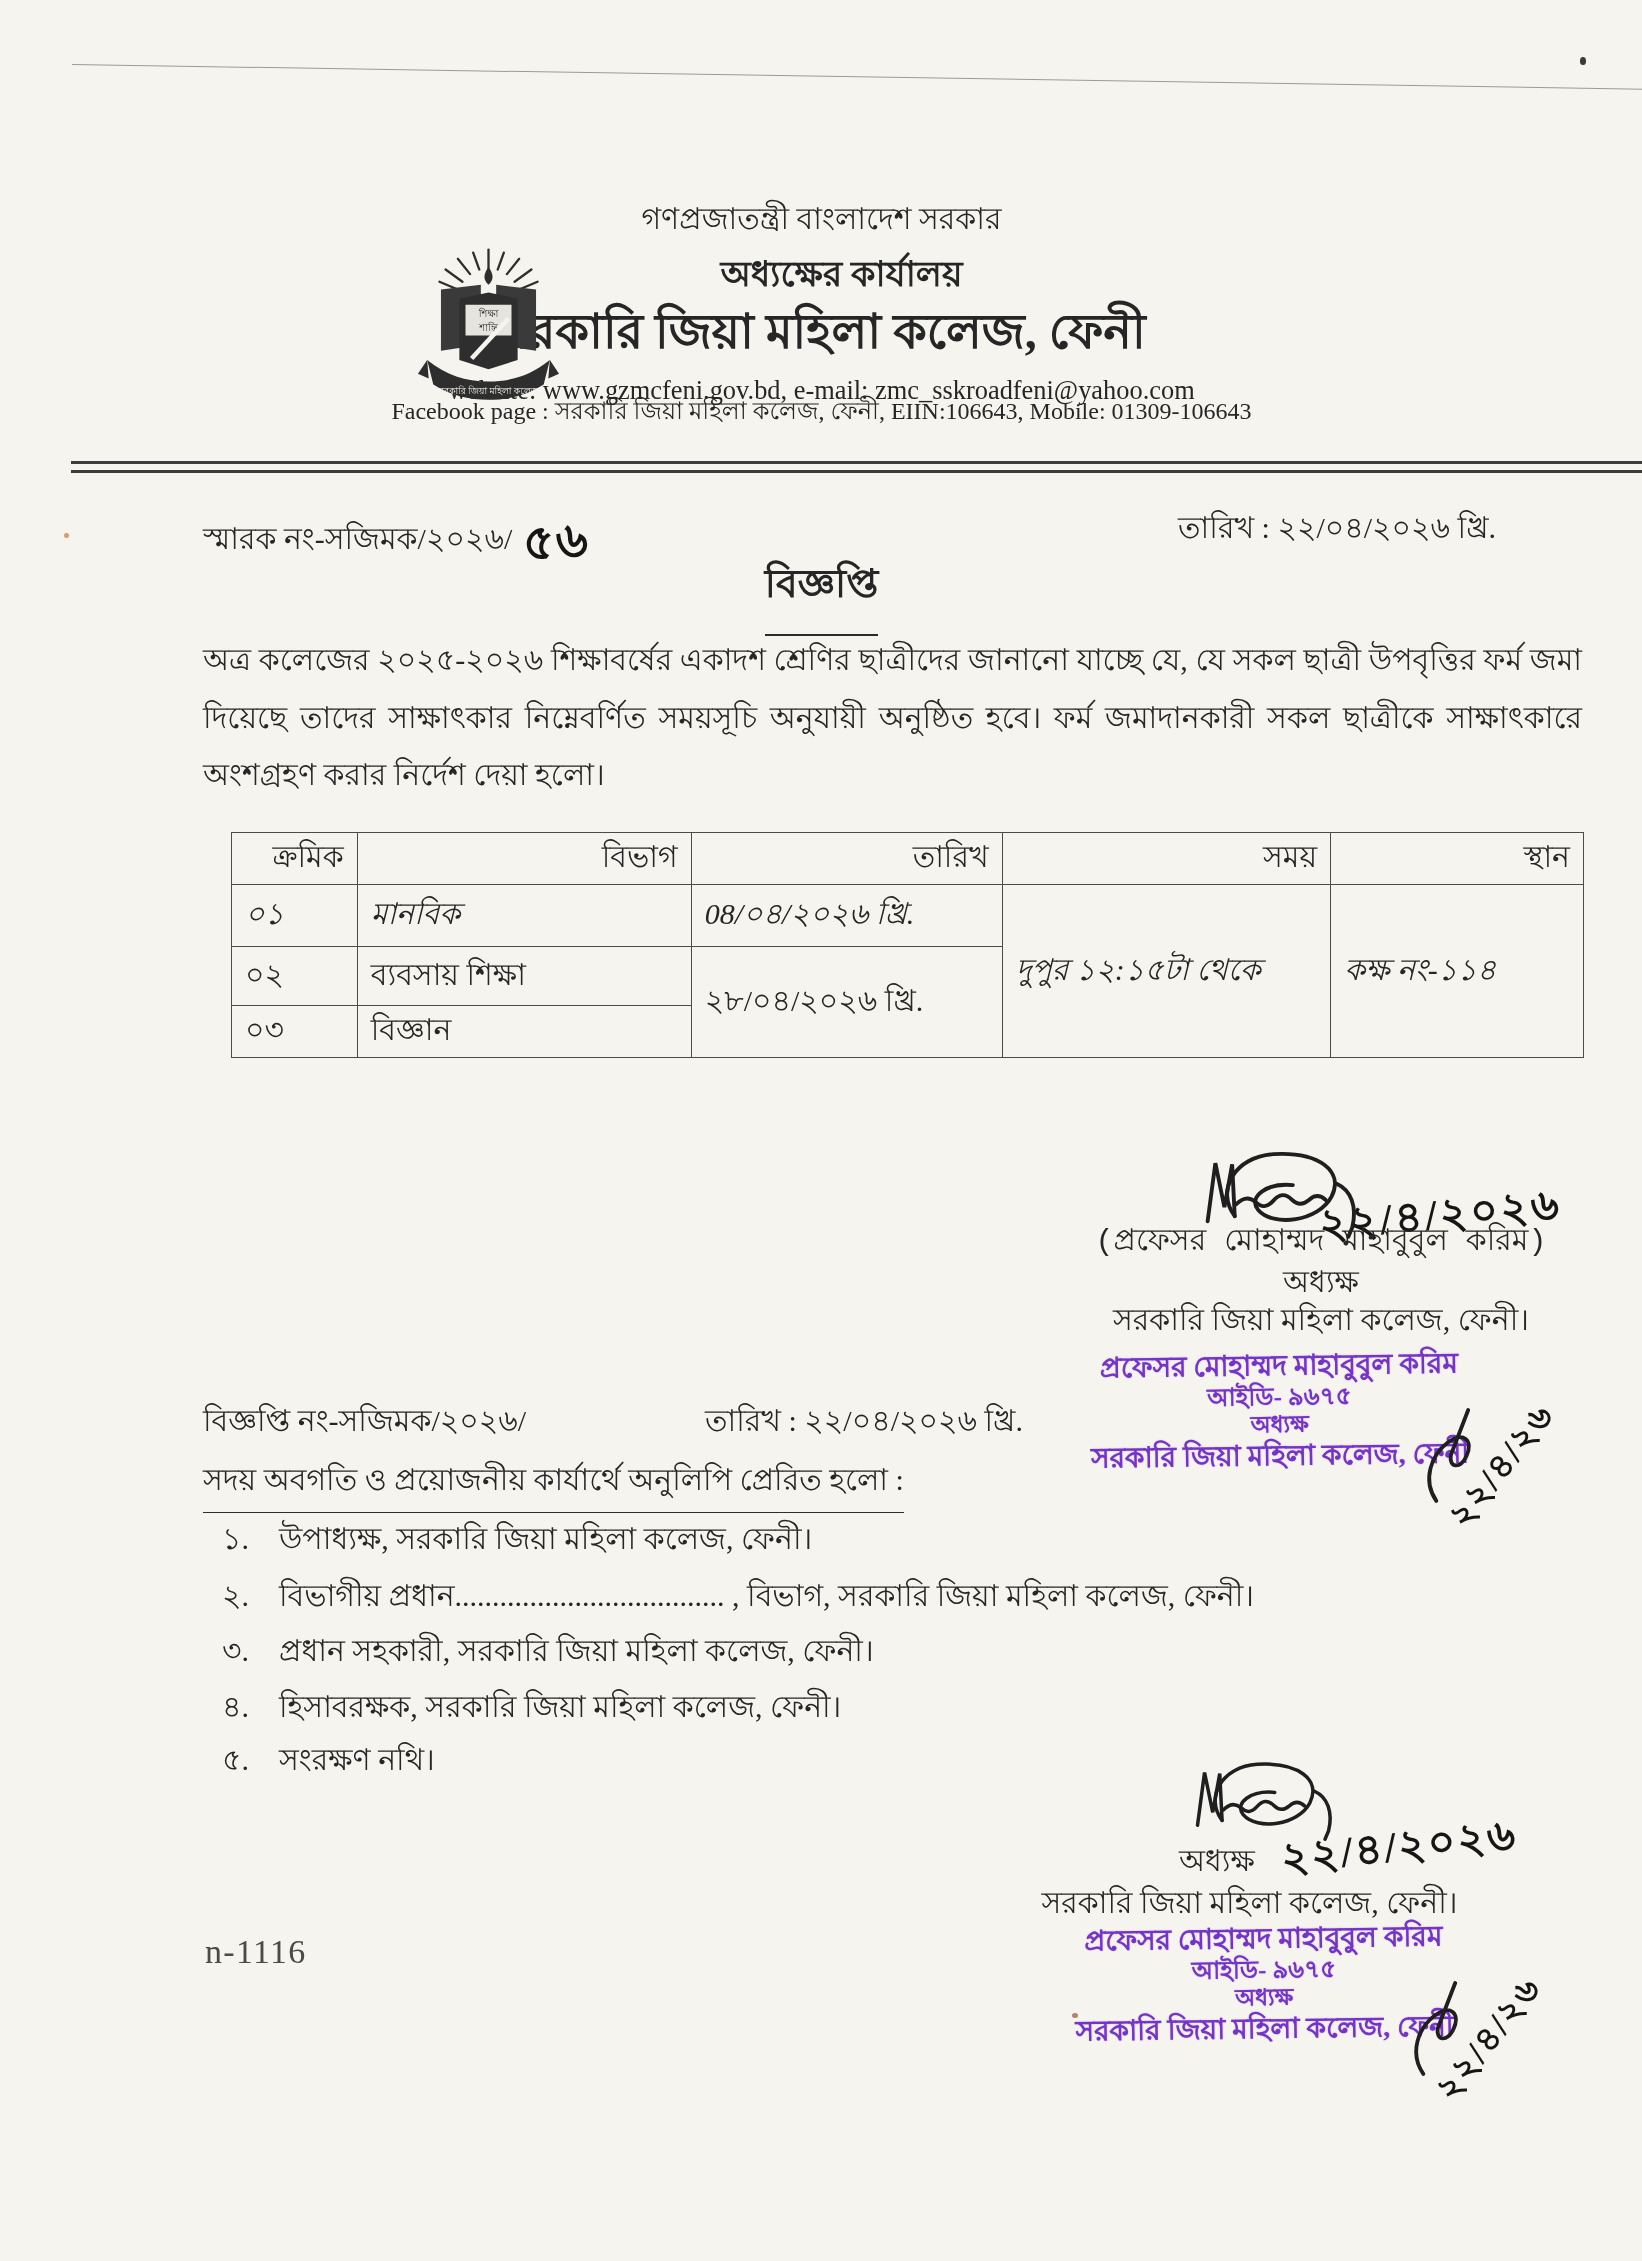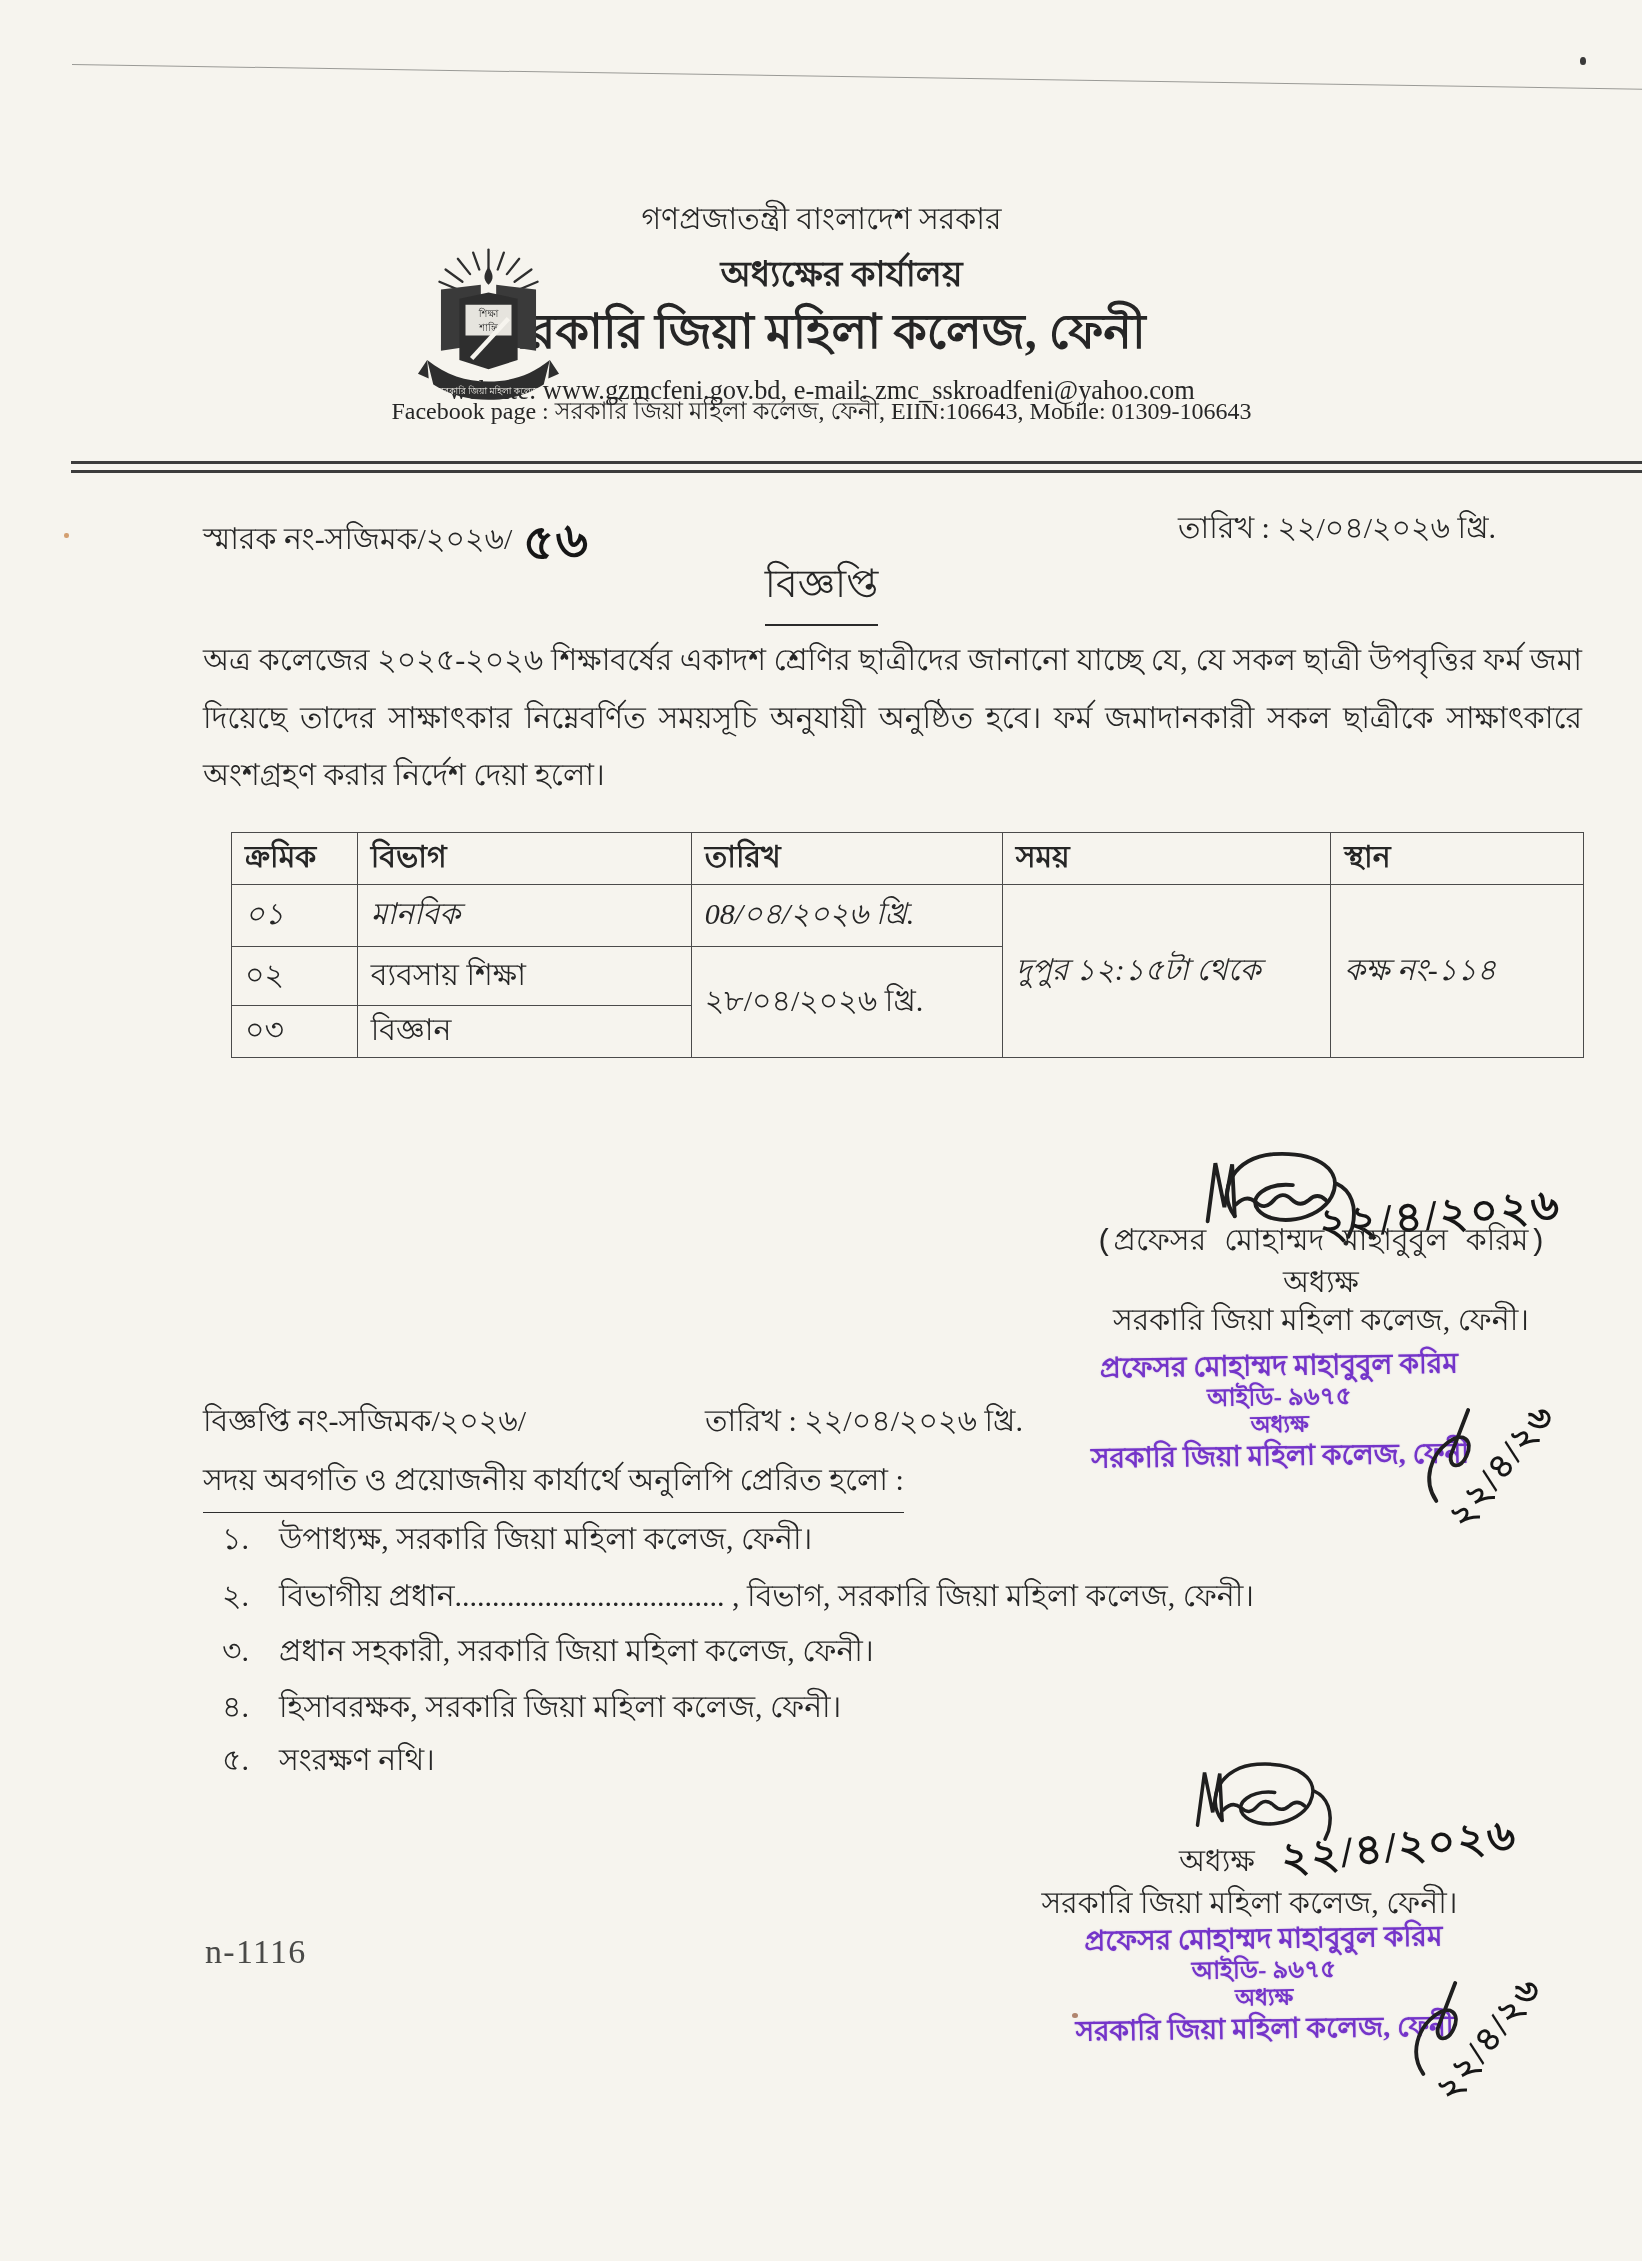--- a/index.html
+++ b/index.html
@@ -25,31 +25,31 @@
   .facebook-line{top:392px;font-size:24px;}
   .logo-box{left:411px;top:245px;width:155px;height:161px;}
   .double-rule{left:71px;width:1572px;height:2.6px;background:#3c3c3c;}
   
   .memo-label{left:203px;top:504px;font-size:30px;}
   .memo-hand{display:inline-block;font-size:49px;font-weight:700;color:#141414;
     transform:rotate(-4deg);vertical-align:-9px;margin-left:10.3px;
     letter-spacing:1.3px;}
   .memo-date{right:147px;top:504px;font-size:30px;}
   .notice-title-wrap{top:553px;}
-  .notice-title{font-size:39px;font-weight:400;border-bottom:2.6px solid #2a2a2a;
-    padding-bottom:6px;display:inline-block;}
+  .notice-title{font-size:39px;font-weight:700;border-bottom:2.6px solid #2a2a2a;
+    padding-bottom:16px;display:inline-block;}
   
   .body-par{left:203px;top:631px;width:1379px;font-size:30px;line-height:1.92;
     text-align:justify;}
   
   table.sched{left:231px;top:832px;width:1353px;border-collapse:collapse;
     position:absolute;table-layout:fixed;}
   table.sched th,table.sched td{border:1.3px solid #4b4b4b;font-weight:normal;
     font-size:30px;padding:0 13px;overflow:hidden;}
-  table.sched th{font-weight:700;text-align:left;}
+  table.sched th{font-weight:400;text-align:right;}
   td.cell-left{text-align:left;padding-left:24.5px;}
   td.cell-center{text-align:left;margin-top:18px;}
   
   .sig-svg{stroke:#1f1f1f;fill:none;stroke-width:6;stroke-linecap:round;}
   .hand{color:#161616;font-weight:600;}
   .sigtop-date{left:1319px;top:1182px;font-size:43px;transform:rotate(-5deg);letter-spacing:2.6px;}
   .sigtop-name{left:1057px;top:1216px;width:528px;text-align:center;font-size:30px;font-family:Liberation Mono, monospace;}
   .sigtop-desig{left:1057px;top:1258px;width:528px;text-align:center;font-size:30px;}
   .sigtop-inst{left:1057px;top:1296px;width:528px;text-align:center;font-size:30px;}
   

